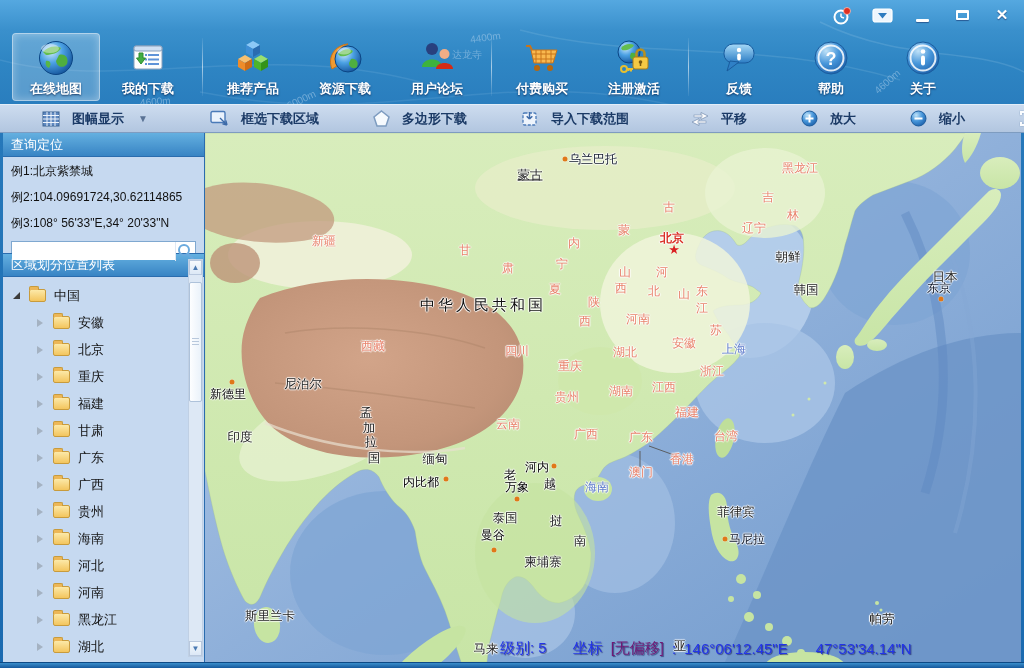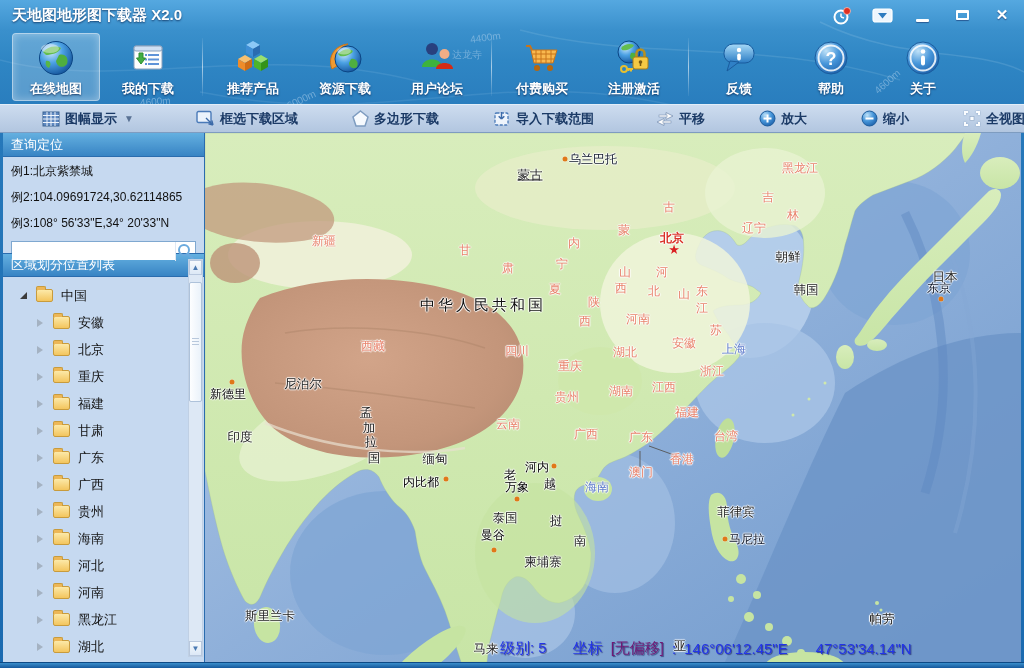--- a/index.html
+++ b/index.html
@@ -21,36 +21,36 @@
   
   .toolbar1{position:absolute;left:0;top:30px;width:1024px;height:74px;display:flex;align-items:center;padding-left:12px;}
   .tb1-btn{width:88px;height:68px;display:flex;flex-direction:column;align-items:center;justify-content:center;border-radius:4px;margin-right:4px;cursor:pointer;}
   .tb1-btn.selected{background:rgba(255,255,255,.22);border:1px solid rgba(255,255,255,.5);box-shadow:inset 0 0 8px rgba(255,255,255,.35);}
   .tb1-icon{height:42px;display:flex;align-items:center;justify-content:center;}
   .tb1-label{color:#fff;font-size:13px;font-weight:bold;text-shadow:0 1px 2px rgba(0,20,60,.7);margin-top:1px;white-space:nowrap;}
   .tb1-sep{width:1px;height:58px;background:linear-gradient(180deg,rgba(255,255,255,.05),rgba(255,255,255,.6),rgba(255,255,255,.05));margin:0 6px;}
   
   .toolbar2{position:absolute;left:0;top:104px;width:1024px;height:29px;background:linear-gradient(180deg,#cddcef,#b2c6e0);
     border-top:1px solid #e2edf8;border-bottom:1px solid #7e9cc0;display:flex;align-items:center;padding-left:10px;}
-  .tb2-item{display:flex;align-items:center;gap:5px;margin-right:22px;cursor:pointer;white-space:nowrap;padding-left:32px;}
+  .tb2-item{display:flex;align-items:center;gap:12px;margin-right:22px;cursor:pointer;white-space:nowrap;padding-left:32px;}
   .tb2-label{font-size:13px;font-weight:bold;color:#1b3a66;}
   .caret{font-size:10px;color:#5a7294;margin-left:2px;}
   .tb2-sep{width:1px;height:20px;background:#8fa6c4;margin:0 14px 0 -6px;box-shadow:1px 0 0 #dce8f4;}
   .tb2-icon{display:flex;align-items:center;}
   
   .sidebar{position:absolute;left:3px;top:133px;width:202px;height:529px;background:#c6d9f0;border-right:1px solid #2a6cae;}
   .panel-header{height:24px;background:linear-gradient(180deg,#64b0e0,#3884c4);color:#fff;font-size:13px;display:flex;align-items:center;padding-left:8px;border-bottom:1px solid #2a6cae;}
   .search-content{height:96px;padding:6px 8px 0 8px;}
   .example-line{font-size:12px;color:#111;margin:0 0 9px 0;white-space:nowrap;}
   .search-row{display:flex;align-items:center;height:21px;border:1px solid #7fa8d0;background:#fff;}
   .search-input{flex:1;border:none;outline:none;height:17px;font-size:12px;padding:0 4px;font-family:"Liberation Sans",sans-serif;}
   .search-btn{width:26px;height:19px;display:flex;align-items:center;justify-content:center;cursor:pointer;border-left:1px solid #e0e8f2;}
   .region-header{border-top:1px solid #2a6cae;}
   .tree{position:relative;height:385px;overflow:hidden;padding-top:5px;}
-  .trow{height:27px;display:flex;align-items:center;padding-left:17px;cursor:pointer;}
+  .trow{height:27px;display:flex;align-items:center;padding-left:10px;cursor:pointer;}
   .trow:not(.root){padding-left:34px;}
   .texp{width:0;height:0;border-left:7px solid transparent;border-bottom:7px solid #3c3c3c;margin-right:9px;}
   .tcol{width:0;height:0;border-top:4px solid transparent;border-bottom:4px solid transparent;border-left:6px solid #a4b2c2;margin-right:10px;}
   .folder{width:17px;height:13px;position:relative;background:linear-gradient(180deg,#fce9a8,#f3c55e);border:1px solid #c89b3c;border-radius:2px;margin-right:8px;flex:none;}
   .folder::before{content:"";position:absolute;top:-4px;left:-1px;width:8px;height:3px;background:#edb757;border:1px solid #c89b3c;border-bottom:none;border-radius:2px 2px 0 0;}
   .tlabel{font-size:13px;color:#141414;}
   .vscroll{position:absolute;right:1px;top:4px;bottom:4px;width:15px;background:#dde8f5;border:1px solid #c0d0e4;}
   .vs-btn{position:absolute;left:0;width:13px;height:15px;background:linear-gradient(180deg,#f6fafd,#dce8f6);border:1px solid #b8c8de;
     color:#4a7ab2;font-size:8px;display:flex;align-items:center;justify-content:center;cursor:pointer;}
   .vs-up{top:0;}.vs-down{bottom:0;}
@@ -130,21 +130,20 @@
     <div id="chrome-texts">
         <span class="bgtext" style="left: 470px; top: 32px; transform: rotate(-8deg);">4400m</span>
         <span class="bgtext" style="left: 452px; top: 48px; transform: rotate(0deg);">达龙寺</span>
         <span class="bgtext" style="left: 140px; top: 96px; transform: rotate(-5deg);">4600m</span>
         <span class="bgtext" style="left: 286px; top: 94px; transform: rotate(-25deg);">6000m</span>
         <span class="bgtext" style="left: 872px; top: 76px; transform: rotate(-42deg);">4600m</span>
       </div>
   </div>
 
   <div class="titlebar">
-    <span class="title">天地图地形图下载器 X2.0</span>
     <div class="win-controls">
       <div class="wc">
         <svg width="20" height="19">
             <circle cx="9" cy="11" r="6.5" fill="none" stroke="#fff" stroke-width="2"></circle>
             <path d="M9,11 L9,7.5 M9,11 L12,12" stroke="#fff" stroke-width="1.5" fill="none"></path>
             <circle cx="15" cy="5" r="3.5" fill="#e03020" stroke="#ffd0c8" stroke-width=".7"></circle>
           </svg>
       </div>
       <div class="wc">
         <svg width="21" height="17">

